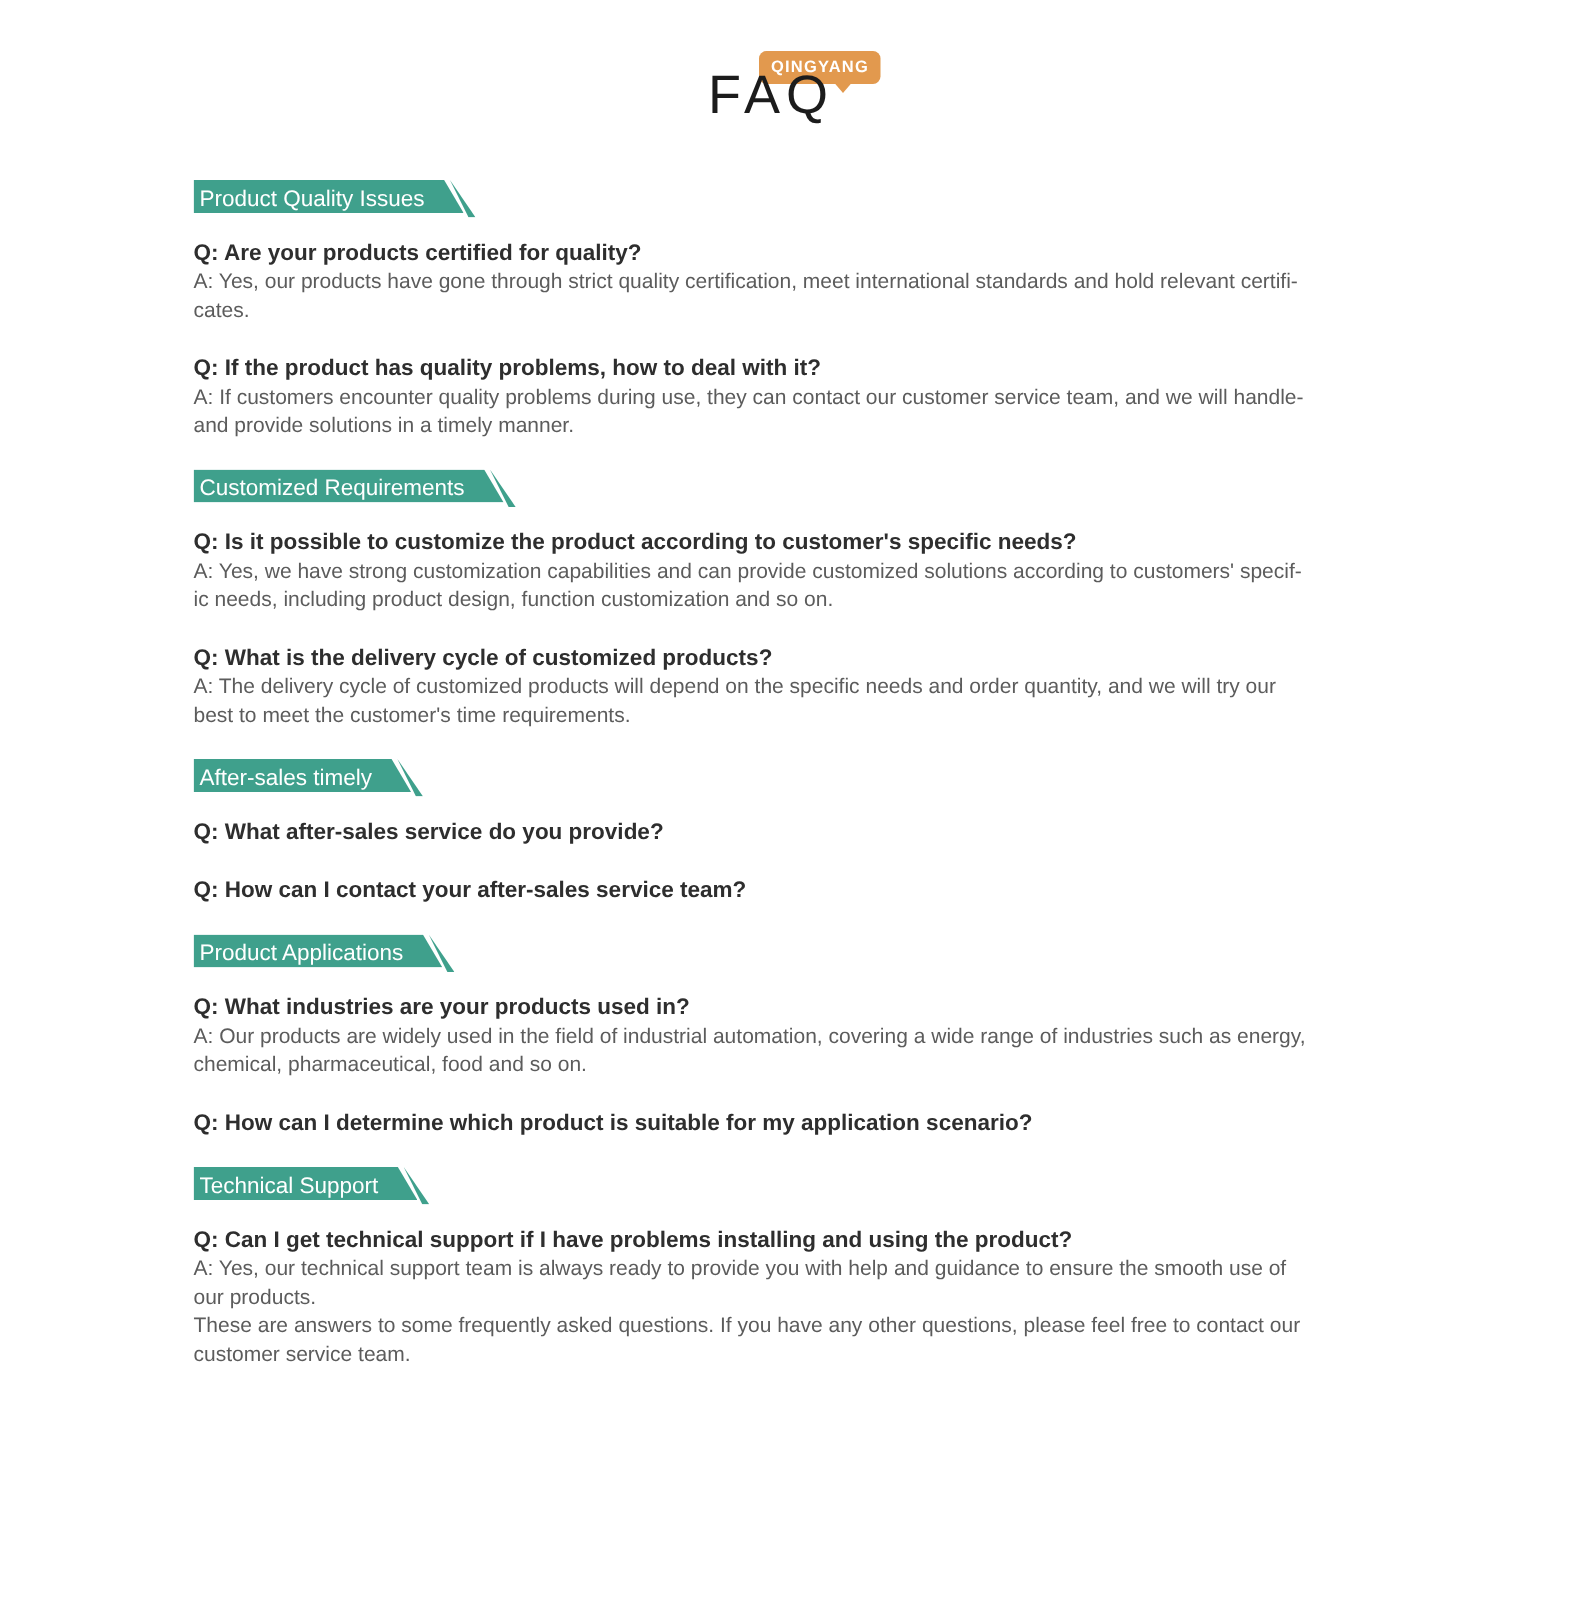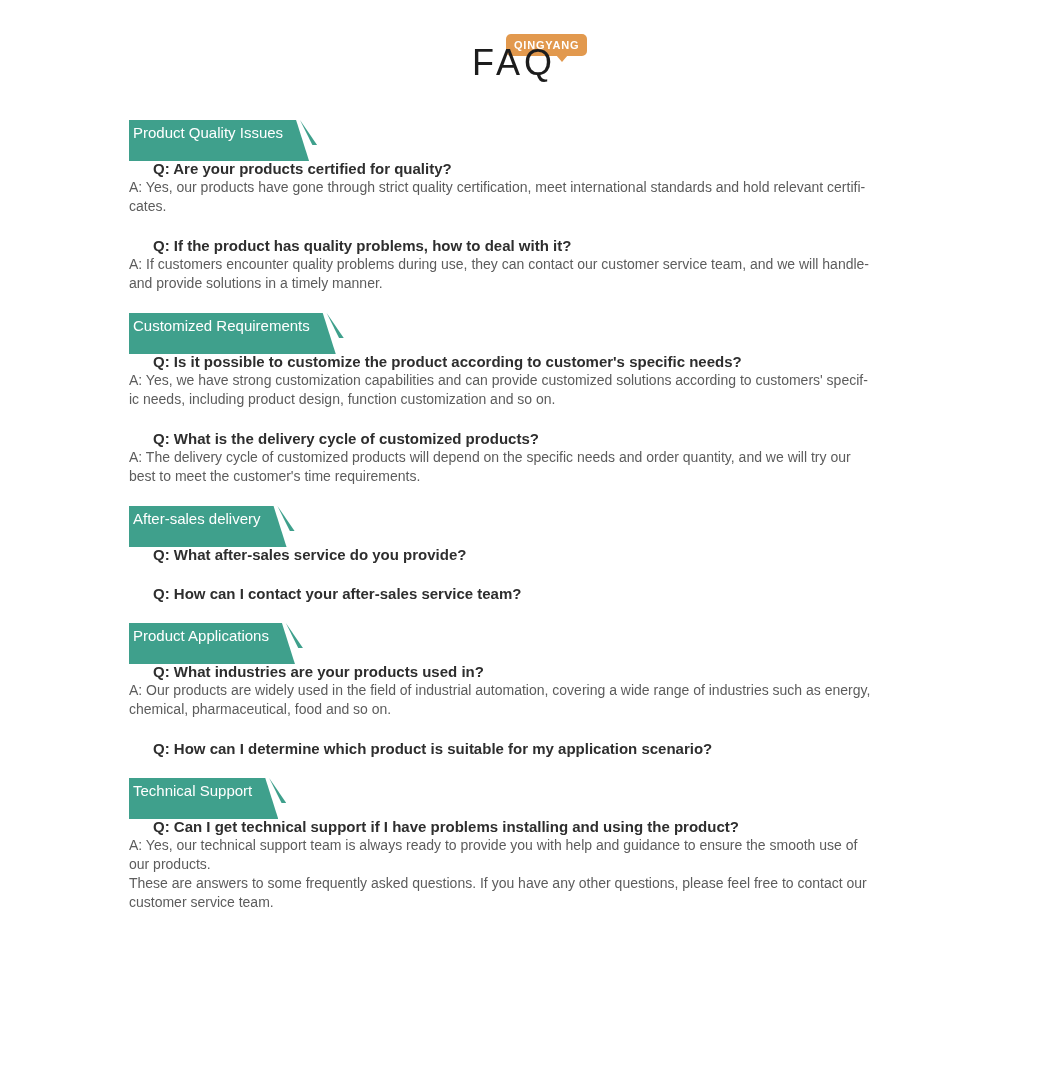--- a/index.html
+++ b/index.html
@@ -65,42 +65,41 @@
     display:inline-block;
     height:25px;
     margin-bottom:14px;
   }
   .ribbon-body{
     display:block;
     background:var(--ribbon);
     color:#ffffff;
     font-size:15px;
     line-height:25px;
-    height:41px;
+    height:22px;
     padding:0 26px 0 4px;
     clip-path:polygon(0 0, calc(100% - 13px) 0, 100% 100%, 0 100%);
     white-space:nowrap;
   }
   .ribbon-tail{
     position:absolute;
     top:0;
     left:100%;
     margin-left:-10px;
     width:18px;
     height:25px;
     background:var(--ribbon);
     clip-path:polygon(5% 0, 100% 100%, 74% 100%);
   }
   .qa{margin-bottom:20px;}
   .question{
     font-size:15px;
     font-weight:bold;
     color:var(--q-color);
     line-height:19px;
-    margin-left:24px;
   }
   .answer{
     font-size:14px;
     color:var(--a-color);
     line-height:19px;
     white-space:pre-line;
   }
 </style>
 </head>
 <body>
@@ -144,21 +143,21 @@
     </div>
     <div class="qa">
       <div class="question">Q: What is the delivery cycle of customized products?</div>
       <div class="answer">A: The delivery cycle of customized products will depend on the specific needs and order quantity, and we will try our
 best to meet the customer's time requirements.</div>
     </div>
   </div>
 
   <div class="section">
     <div class="ribbon">
-      <span class="ribbon-body">After-sales delivery</span>
+      <span class="ribbon-body">After-sales timely</span>
       <span class="ribbon-tail"></span>
     </div>
     <div class="qa">
       <div class="question">Q: What after-sales service do you provide?</div>
     </div>
     <div class="qa">
       <div class="question">Q: How can I contact your after-sales service team?</div>
     </div>
   </div>
 

